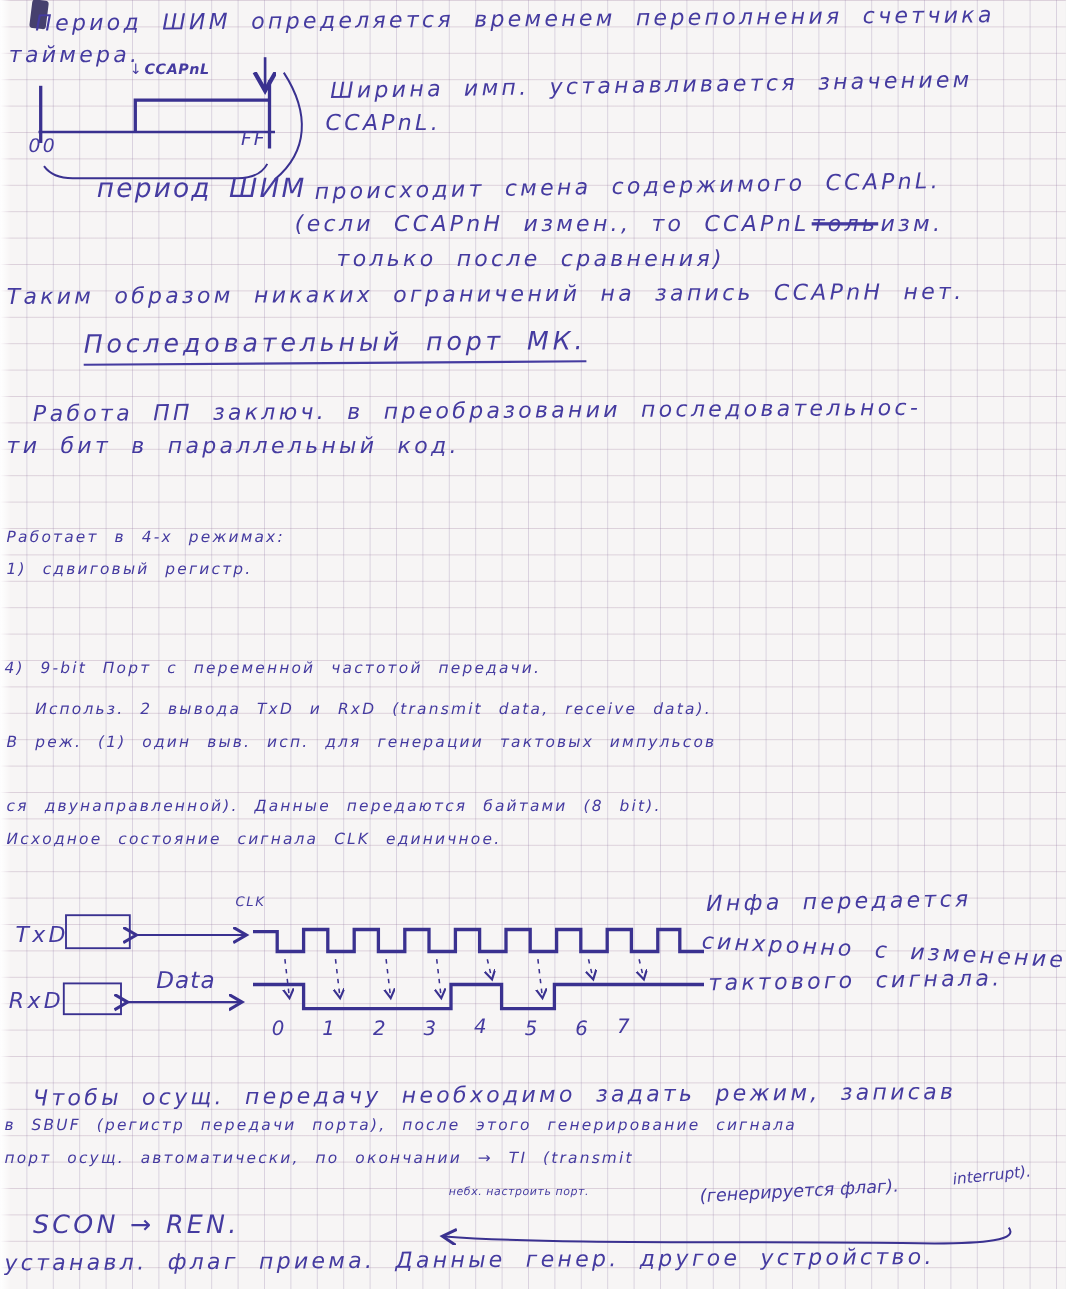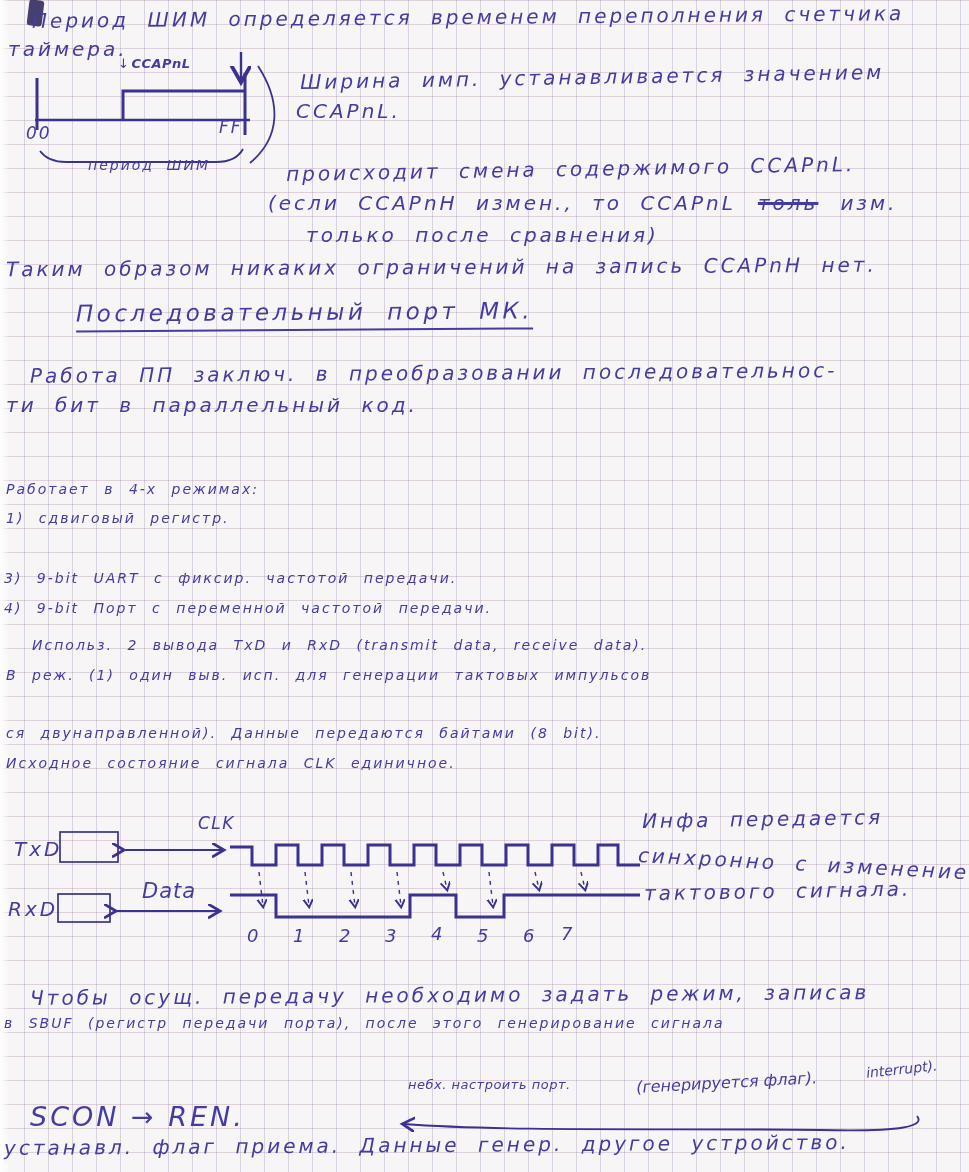--- a/index.html
+++ b/index.html
@@ -18,21 +18,21 @@
   }
   .hw{
     position:absolute;white-space:nowrap;color:var(--ink);
     font-style:italic;line-height:1.1;
   }
   .s20{font-size:20px;letter-spacing:3px;word-spacing:9px;}
   .s19{font-size:14px;letter-spacing:2px;word-spacing:8px;}
   .s17{font-size:17px;letter-spacing:2px;}
   .s15{font-size:21px;letter-spacing:1px;}
   .s13{font-size:13px;letter-spacing:.5px;}
-  .strike{text-decoration:line-through;text-decoration-thickness:2.5px;margin:0 22px;}
+  .strike{text-decoration:line-through;text-decoration-thickness:2.5px;margin:0 2px;}
   .heading{
     font-size:23px;letter-spacing:3.5px;word-spacing:10px;
     border-bottom:2.5px solid var(--ink);padding-bottom:4px;
   }
   .scan-edge{position:absolute;left:0;top:0;width:10px;height:100%;
     background:linear-gradient(to right,#ffffff,rgba(255,255,255,0));}
   .artifact{position:absolute;left:28px;top:0;width:15px;height:26px;
     background:#46406e;border-radius:3px;transform:rotate(7deg);}
   svg{position:absolute;overflow:visible;}
   svg path,svg line,svg polyline,svg rect{fill:none;stroke:var(--ink2);}
@@ -62,39 +62,38 @@
     <path d="M20,103 Q28,114 46,114 H196 Q216,114 223,101" stroke-width="1.8"></path>
   </svg>
 
   <svg style="left:240px;top:58px" width="70" height="120">
     <path d="M18,8 C42,45 40,80 10,105" stroke-width="1.8"></path>
   </svg>
 
   <div class="hw s13" style="left:118px;top:57px"><span>↓</span><span style="font-weight:bold;margin-left:2px">CCAPnL</span></div>
   <div class="hw s17" style="left:26px;top:124px">00</div>
   <div class="hw s17" style="left:219px;top:118px">FF</div>
-  <div class="hw" style="left:88px;top:158px;font-size:14px;letter-spacing:2px;word-spacing:6px">период ШИМ</div>
+  <div class="hw" style="left:88px;top:158px;font-size:24px;letter-spacing:2px;word-spacing:6px">период ШИМ</div>
 
   <div class="hw s20" style="left:300px;top:66px;transform:rotate(-1deg)">Ширина имп. устанавливается значением</div>
   <div class="hw s20" style="left:296px;top:100px">CCAPnL.</div>
 
   <div class="hw s20" style="left:286px;top:158px;transform:rotate(-1deg)">происходит смена содержимого CCAPnL.</div>
   <div class="hw s20" style="left:268px;top:192px"><span>(если CCAPnH измен., то CCAPnL</span><span class="strike">толь</span><span>изм.</span></div>
   <div class="hw s20" style="left:306px;top:224px">только после сравнения)</div>
 
   <div class="hw s20" style="left:6px;top:256px;transform:rotate(-.3deg)">Таким образом никаких ограничений на запись CCAPnH нет.</div>
 
   <div class="hw heading" style="left:76px;top:300px;transform:rotate(-.4deg)">Последовательный порт МК.</div>
 
   <div class="hw s20" style="left:30px;top:362px;transform:rotate(-.4deg)">Работа ПП заключ. в преобразовании последовательнос-</div>
   <div class="hw s20" style="left:6px;top:394px">ти бит в параллельный код.</div>
 
   <div class="hw s19" style="left:6px;top:482px">Работает в 4-х режимах:</div>
   <div class="hw s19" style="left:6px;top:511px">1) сдвиговый регистр.</div>
-  <div class="hw s19" style="left:4px;top:571px">3) 9-bit UART с фиксир. частотой передачи.</div>
   <div class="hw s19" style="left:4px;top:601px">4) 9-bit Порт с переменной частотой передачи.</div>
 
   <div class="hw s19" style="left:32px;top:638px">Использ. 2 вывода TxD и RxD (transmit data, receive data).</div>
   <div class="hw s19" style="left:6px;top:668px">В реж. (1) один выв. исп. для генерации тактовых импульсов</div>
   <div class="hw s19" style="left:6px;top:726px">ся двунаправленной). Данные передаются байтами (8 bit).</div>
   <div class="hw s19" style="left:6px;top:756px">Исходное состояние сигнала CLK единичное.</div>
 
   <svg style="left:40px;top:818px" width="610" height="130">
     <defs>
       <marker id="ah2" markerWidth="8" markerHeight="8" refX="5" refY="3.5" orient="auto">
@@ -115,44 +114,45 @@
     <line x1="219" y1="54" x2="223" y2="88" stroke-width="1.4" stroke-dasharray="4 5" marker-end="url(#ah2)"></line>
     <line x1="265" y1="54" x2="269" y2="88" stroke-width="1.4" stroke-dasharray="4 5" marker-end="url(#ah2)"></line>
     <line x1="311" y1="54" x2="315" y2="88" stroke-width="1.4" stroke-dasharray="4 5" marker-end="url(#ah2)"></line>
     <line x1="357" y1="54" x2="361" y2="88" stroke-width="1.4" stroke-dasharray="4 5" marker-end="url(#ah2)"></line>
     <line x1="403" y1="54" x2="407" y2="71" stroke-width="1.4" stroke-dasharray="4 5" marker-end="url(#ah2)"></line>
     <line x1="449" y1="54" x2="453" y2="88" stroke-width="1.4" stroke-dasharray="4 5" marker-end="url(#ah2)"></line>
     <line x1="495" y1="54" x2="499" y2="71" stroke-width="1.4" stroke-dasharray="4 5" marker-end="url(#ah2)"></line>
     <line x1="541" y1="54" x2="545" y2="71" stroke-width="1.4" stroke-dasharray="4 5" marker-end="url(#ah2)"></line>
   </svg>
   <div class="hw s20" style="left:14px;top:838px">TxD</div>
-  <div class="hw" style="left:198px;top:814px;font-size:17px;letter-spacing:1.5px">CLK</div>
+  <div class="hw" style="left:214px;top:814px;font-size:12px;letter-spacing:1.5px">CLK</div>
   <div class="hw s20" style="left:8px;top:898px">RxD</div>
   <div class="hw s15" style="left:142px;top:880px">Data</div>
   <div class="hw" style="left:247px;top:926px;font-size:18px">0</div>
   <div class="hw" style="left:293px;top:926px;font-size:18px">1</div>
   <div class="hw" style="left:339px;top:926px;font-size:18px">2</div>
   <div class="hw" style="left:385px;top:926px;font-size:18px">3</div>
   <div class="hw" style="left:431px;top:924px;font-size:18px">4</div>
   <div class="hw" style="left:477px;top:926px;font-size:18px">5</div>
   <div class="hw" style="left:523px;top:926px;font-size:18px">6</div>
   <div class="hw" style="left:561px;top:924px;font-size:18px">7</div>
 
   <div class="hw s20" style="left:642px;top:808px;transform:rotate(-1deg)">Инфа передается</div>
   <div class="hw s20" style="left:638px;top:844px;transform:rotate(3deg);transform-origin:left">синхронно с изменением</div>
   <div class="hw s20" style="left:644px;top:880px;transform:rotate(-1deg)">тактового сигнала.</div>
 
   <div class="hw s20" style="left:30px;top:984px;transform:rotate(-.4deg)">Чтобы осущ. передачу необходимо задать режим, записав</div>
   <div class="hw s19" style="left:4px;top:1016px">в SBUF (регистр передачи порта), после этого генерирование сигнала</div>
+  <div class="hw s19" style="left:4px;top:1046px">порт осущ. автоматически, по окончании → TI (transmit</div>
   <div class="hw" style="left:866px;top:1062px;font-size:14px;transform:rotate(-6deg)">interrupt).</div>
-  <div class="hw" style="left:408px;top:1078px;font-size:13px;letter-spacing:.5px">небх. настроить порт.</div>
+  <div class="hw" style="left:408px;top:1078px;font-size:10px;letter-spacing:.5px">небх. настроить порт.</div>
   <div class="hw" style="left:636px;top:1074px;font-size:16px;transform:rotate(-3deg)">(генерируется флаг).</div>
 
   <div class="hw" style="left:30px;top:1102px;display:flex;gap:22px;align-items:baseline">
-    <span style="font-size:27px;letter-spacing:3px">SCON → REN.</span>
+    <span style="font-size:23px;letter-spacing:3px">SCON → REN.</span>
   </div>
   <svg style="left:390px;top:1112px" width="540" height="34">
     <defs>
       <marker id="ah3" markerWidth="9" markerHeight="9" refX="6" refY="4" orient="auto">
         <path d="M0,0 L7,4 L0,8" stroke="var(--ink2)" stroke-width="1.5"></path>
       </marker>
     </defs>
     <path d="M527,4 C535,14 515,20 430,18 C300,16 120,20 14,12" stroke-width="1.8" marker-end="url(#ah3)"></path>
   </svg>
   <div class="hw s20" style="left:4px;top:1134px;transform:rotate(-.4deg)">устанавл. флаг приема. Данные генер. другое устройство.</div>

